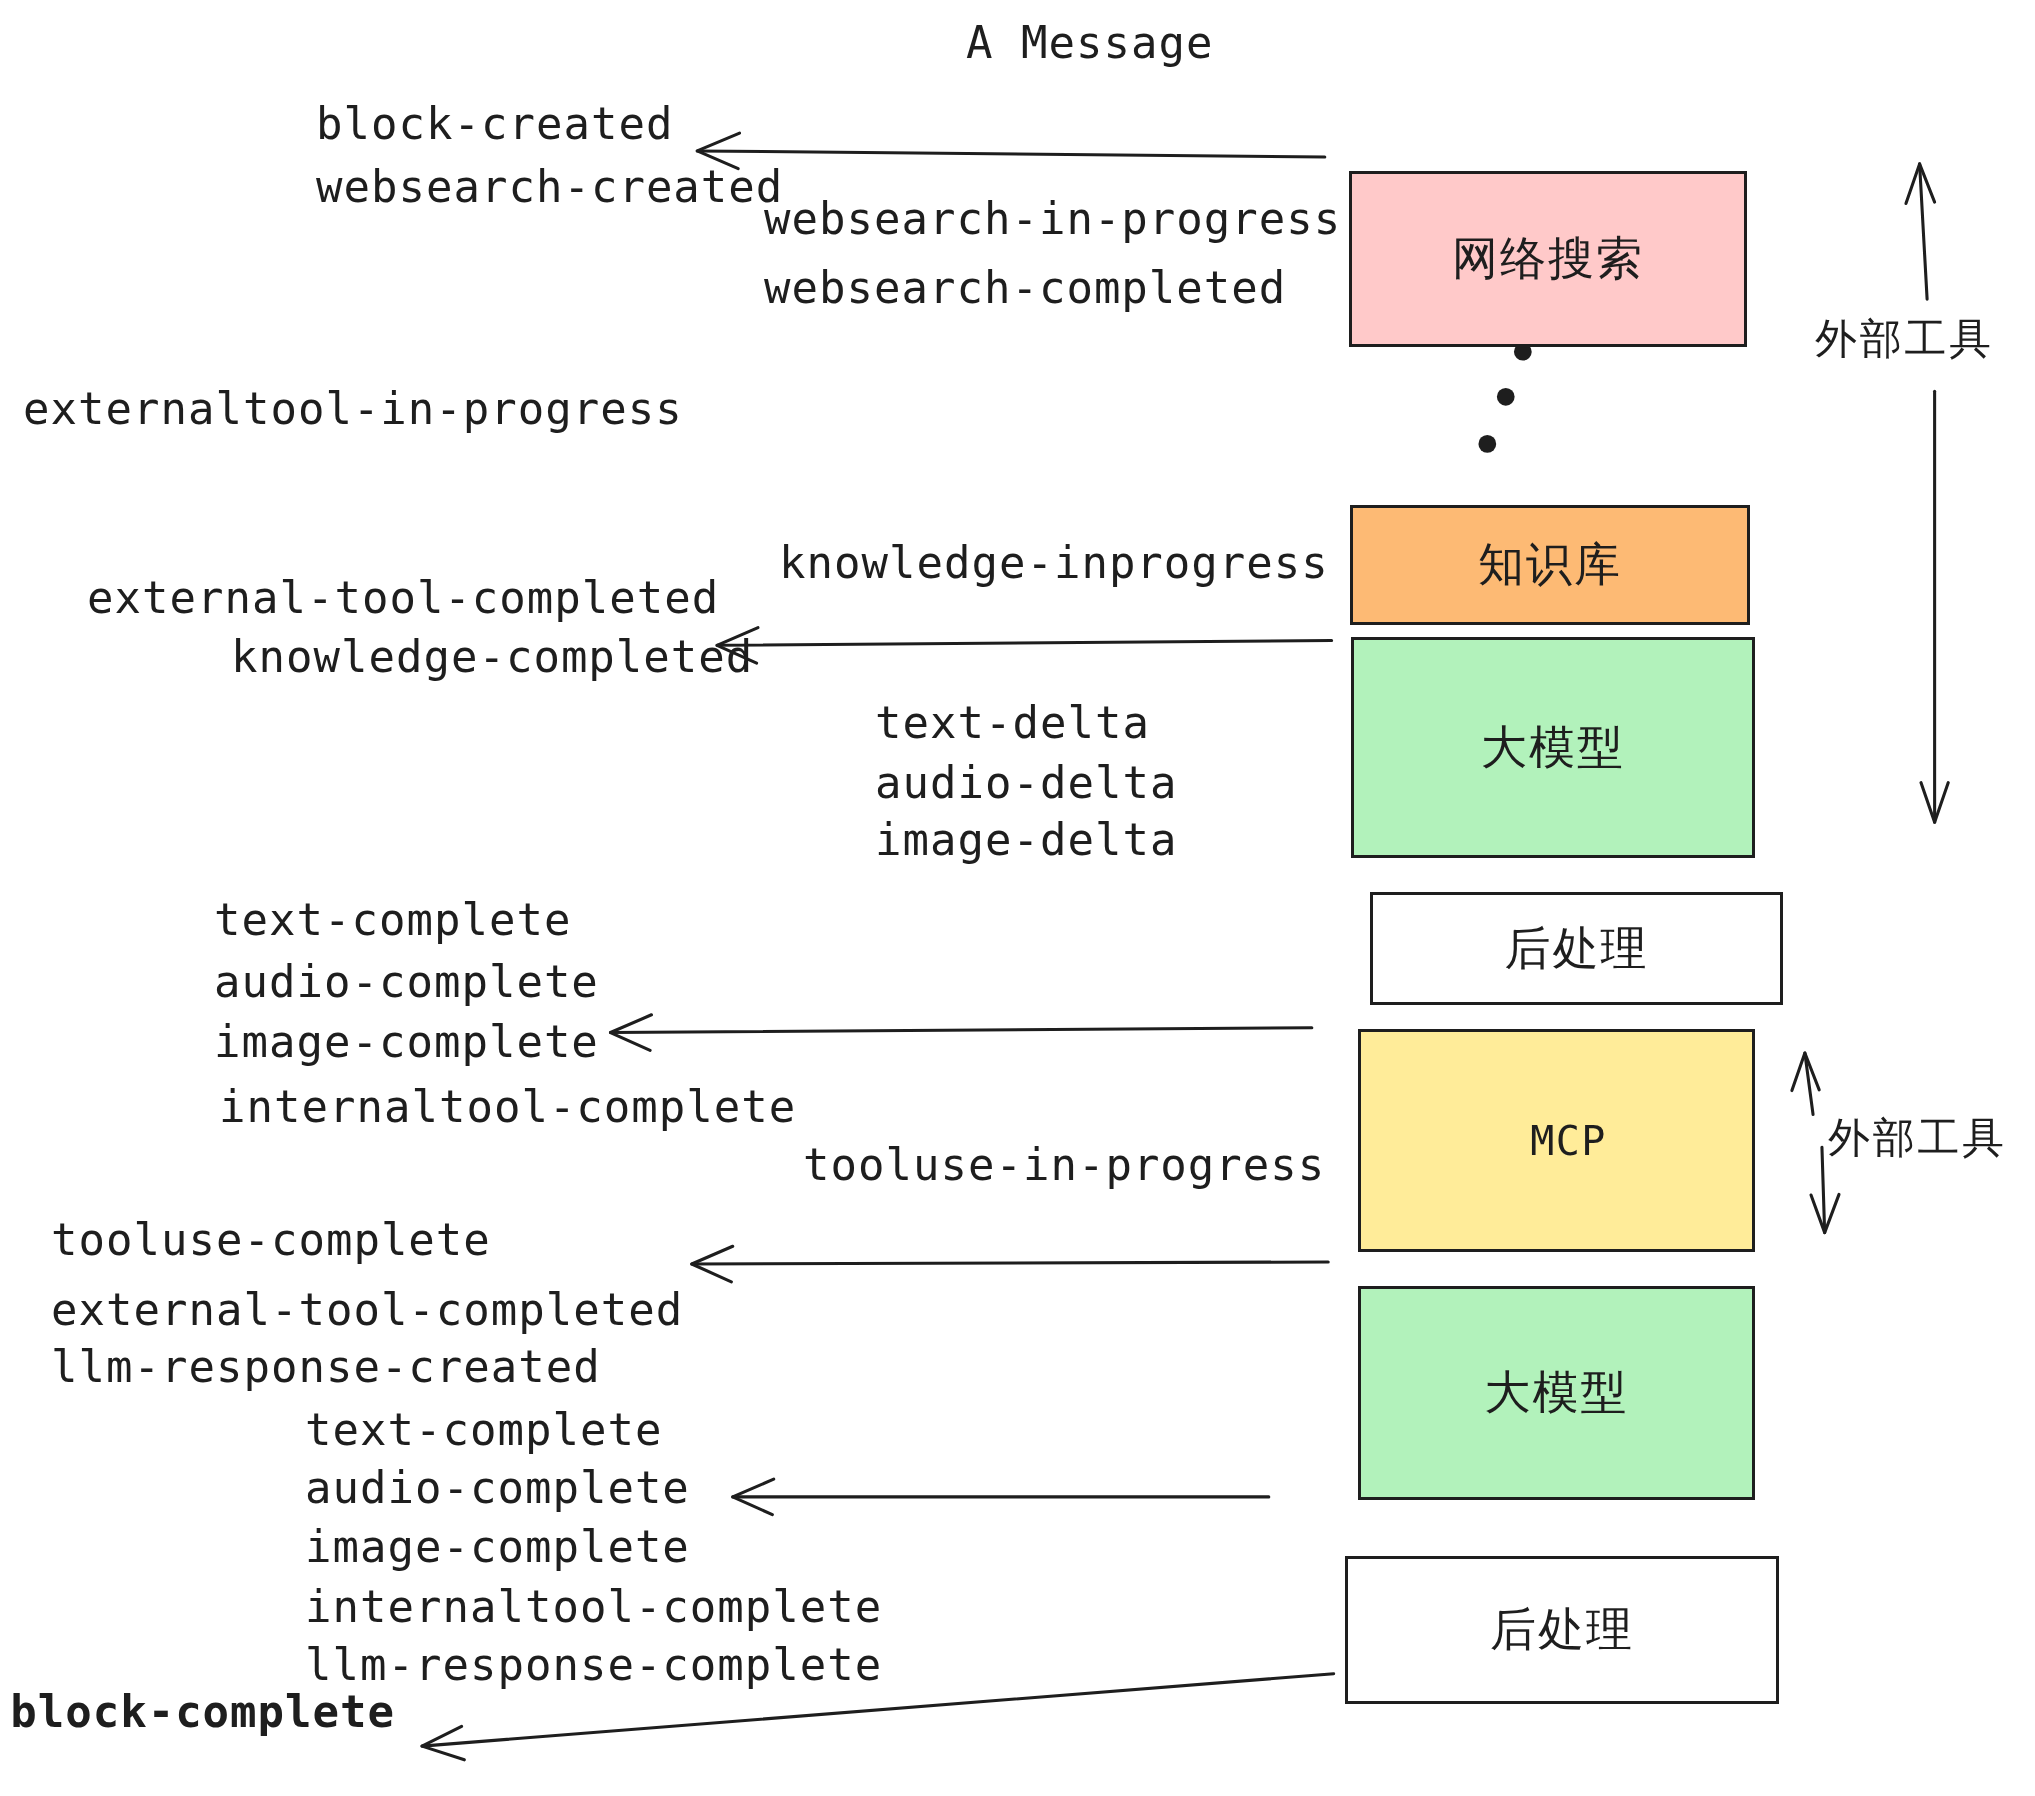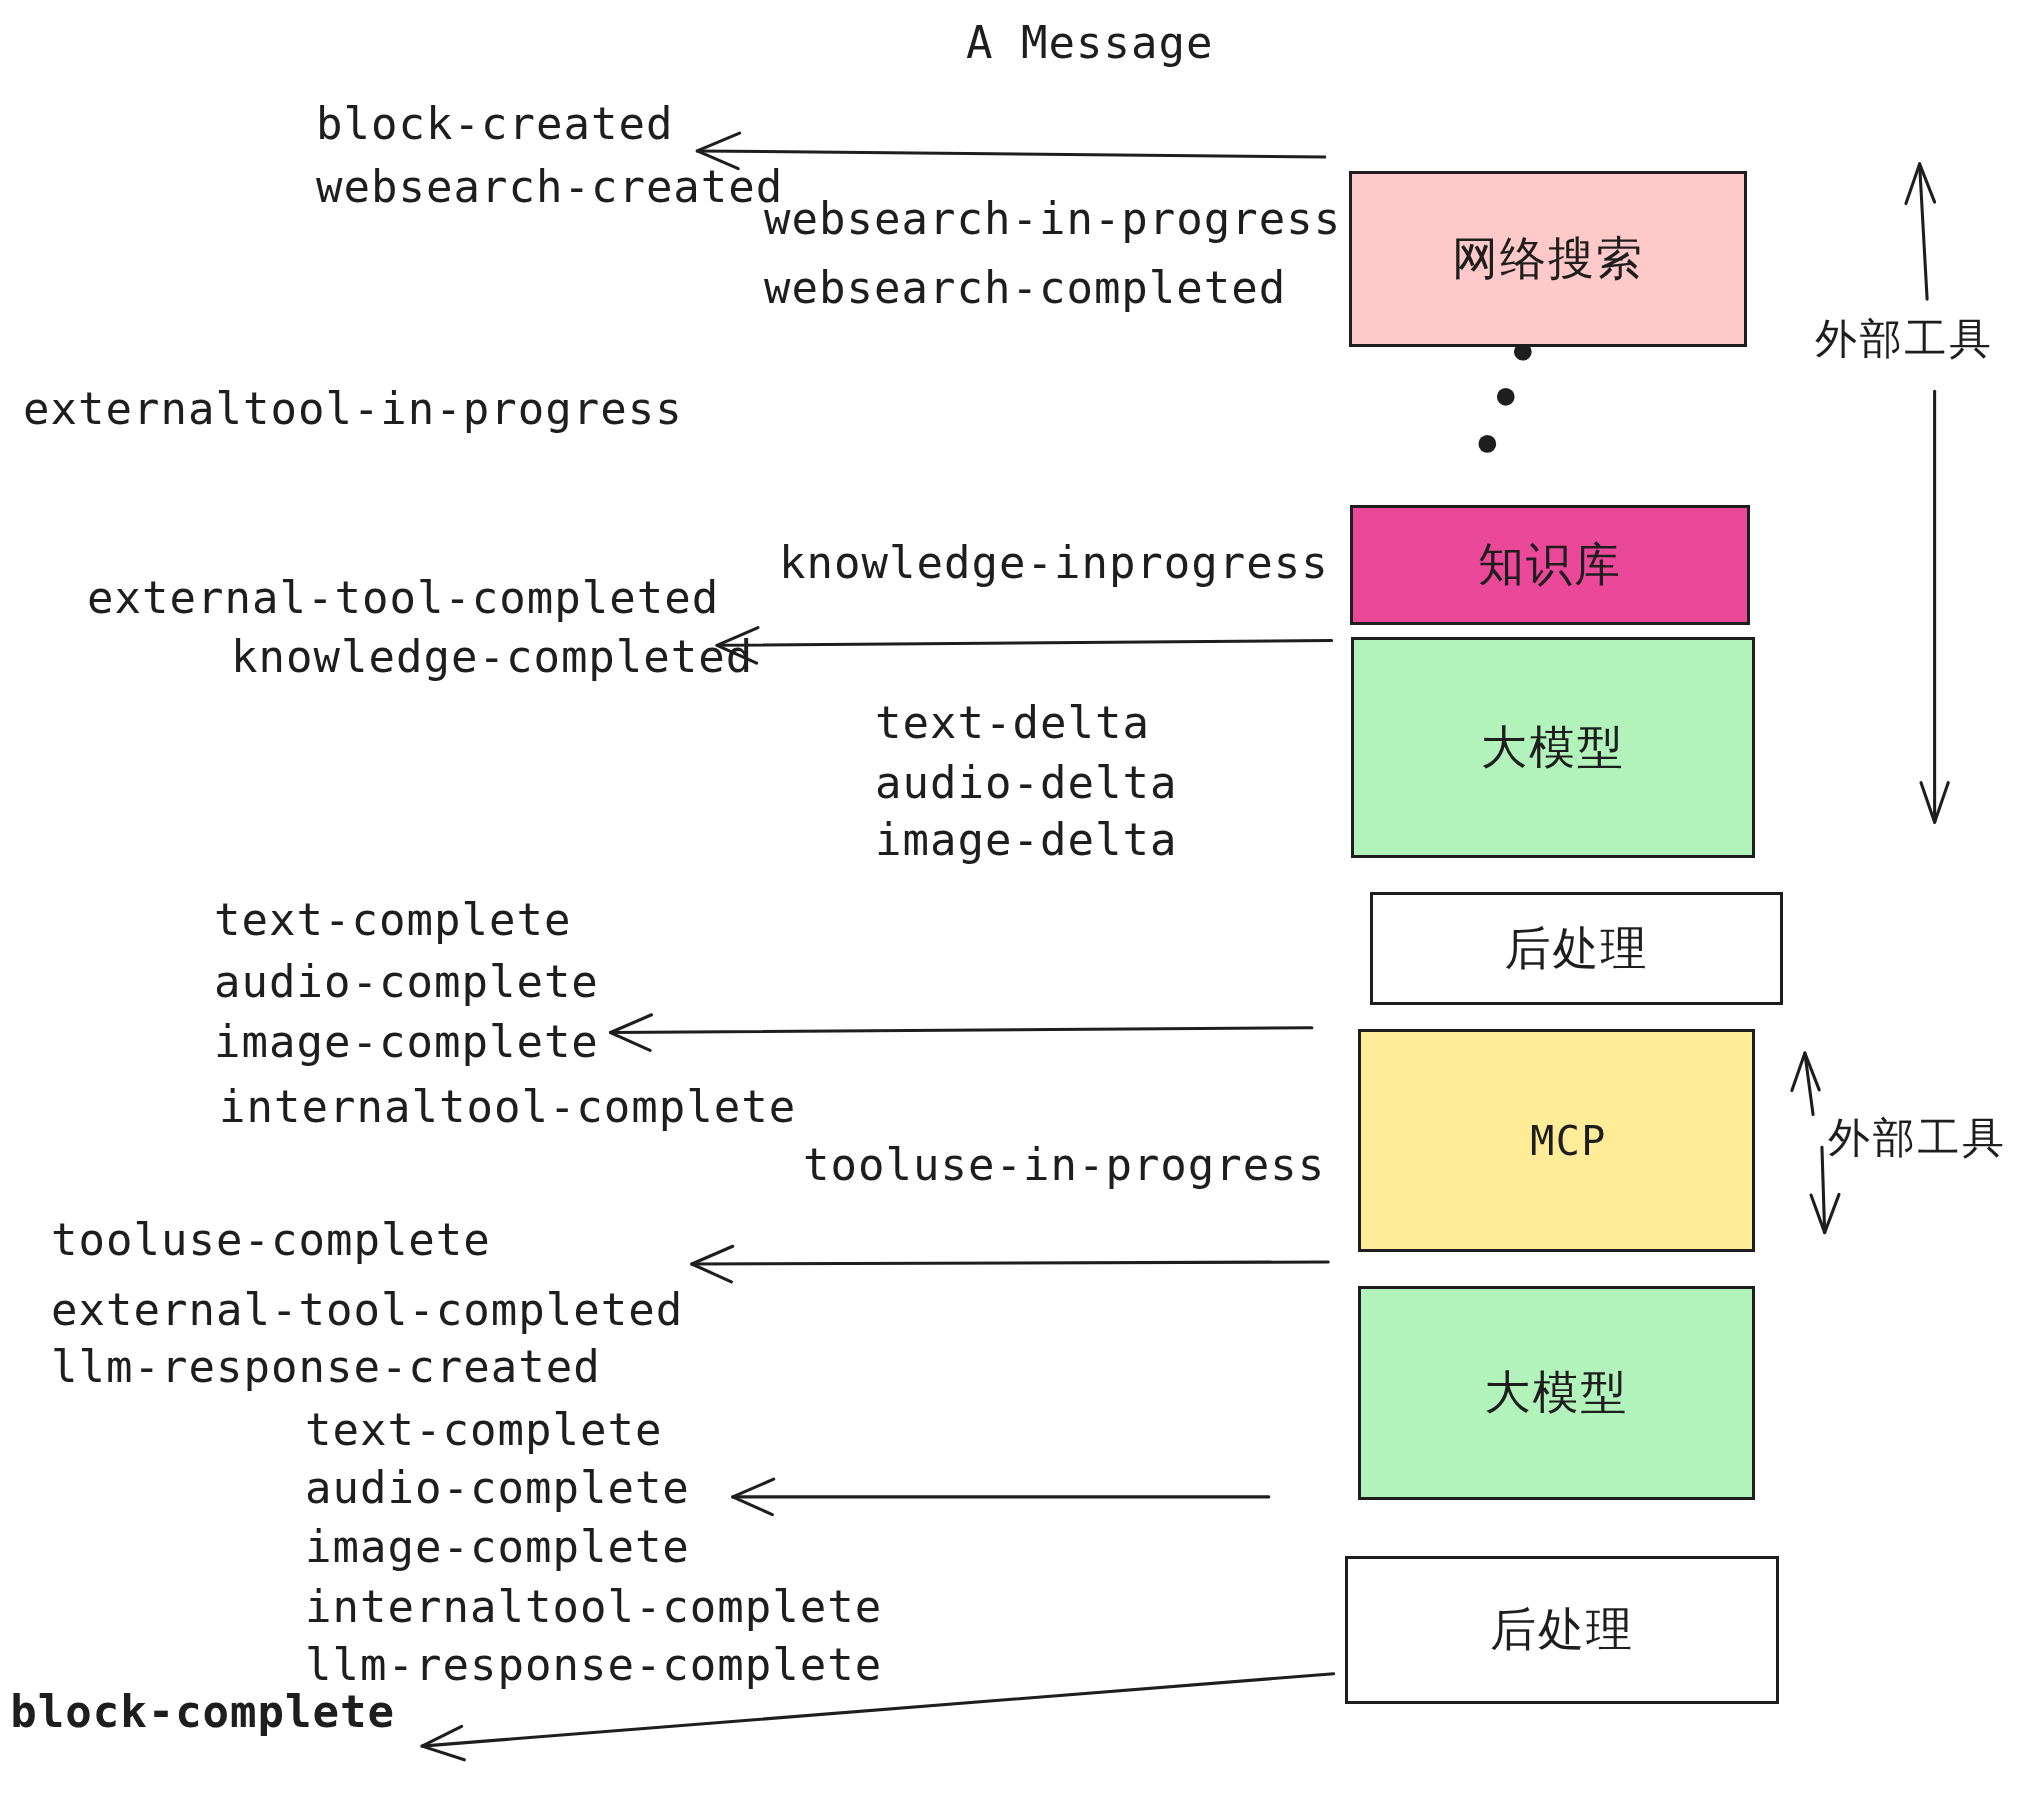--- a/index.html
+++ b/index.html
@@ -146,21 +146,21 @@
   <div class="evt" style="left:305px;  top:1466px;">audio-complete</div>
   <div class="evt" style="left:305px;  top:1525px;">image-complete</div>
   <div class="evt" style="left:305px;  top:1585px;">internaltool-complete</div>
   <div class="evt" style="left:305px;  top:1643px;">llm-response-complete</div>
   <div class="evt" style="left:10.2px;   top:1690px;font-weight:bold;">block-complete</div>
 
   <div class="box" style="left: 1349px; top: 171px; width: 398px; height: 176px; background-color: rgb(255, 201, 201);">
     <span class="lbl">网络搜索</span>
   </div>
 
-  <div class="box" style="left: 1350px; top: 505px; width: 400px; height: 120px; background-color: #ec4899;">
+  <div class="box" style="left: 1350px; top: 505px; width: 400px; height: 120px; background-color: #fdba74;">
     <span class="lbl">知识库</span>
   </div>
 
   <div class="box" style="left: 1351px; top: 637px; width: 404px; height: 221px; background-color: rgb(178, 242, 187);">
     <span class="lbl">大模型</span>
   </div>
 
   <div class="box" style="left: 1370px; top: 892px; width: 413px; height: 113px; background-color: rgb(255, 255, 255);">
     <span class="lbl">后处理</span>
   </div>

